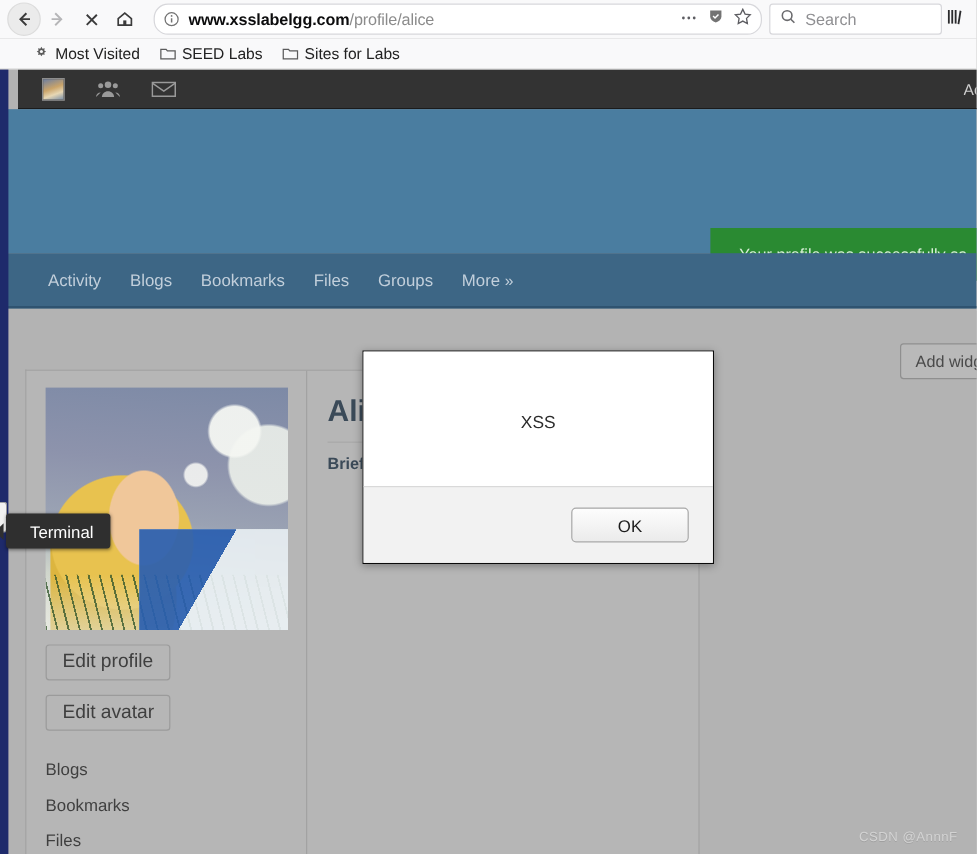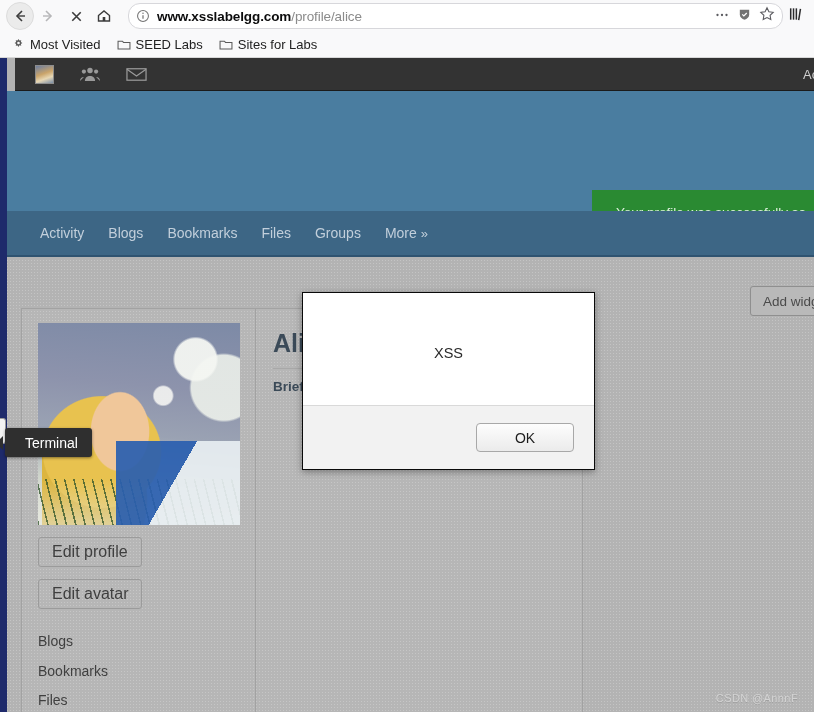--- a/index.html
+++ b/index.html
@@ -83,21 +83,21 @@
 
   
   .bookmarks-bar {
     position: absolute;
     left: 0; top: 32px;
     width: 814px; height: 26px;
     background: #f9f9fa;
     border-bottom: 1px solid #d8d8d8;
     display: flex;
     align-items: center;
-    padding-left: 12px;
+    padding-left: 28px;
     gap: 16px;
   }
   .bm-item {
     display: flex; align-items: center; gap: 5px;
     font-size: 13px; color: #222;
     white-space: nowrap;
   }
   .bm-icon { color: #5b5b5b; display: flex; }
 
   
@@ -459,20 +459,29 @@
             </svg>
         </span>
         <span>
           <svg width="16" height="16" viewBox="0 0 16 16" fill="none" stroke="currentColor" stroke-width="1.1">
               <path d="M8 1.8l1.9 3.9 4.3.6-3.1 3 .7 4.3L8 11.6l-3.8 2 .7-4.3-3.1-3 4.3-.6z"></path>
             </svg>
         </span>
       </span>
     </div>
 
+    <div class="searchbar">
+      <span>
+        <svg width="14" height="14" viewBox="0 0 16 16" fill="none" stroke="#6b6b6e" stroke-width="1.5">
+            <circle cx="6.8" cy="6.8" r="4.6"></circle>
+            <path d="M10.3 10.3l3.4 3.4"></path>
+          </svg>
+      </span>
+      <span class="ph">Search</span>
+    </div>
 
     <div class="library-icon">
       <svg width="17" height="16" viewBox="0 0 18 16" fill="currentColor">
           <rect x="1" y="2" width="1.6" height="12"></rect>
           <rect x="4" y="2" width="1.6" height="12"></rect>
           <rect x="7" y="2" width="1.6" height="12"></rect>
           <rect x="10.4" y="2.6" width="1.6" height="12" transform="rotate(9 11.2 8.6)"></rect>
         </svg>
     </div>
   </div>

